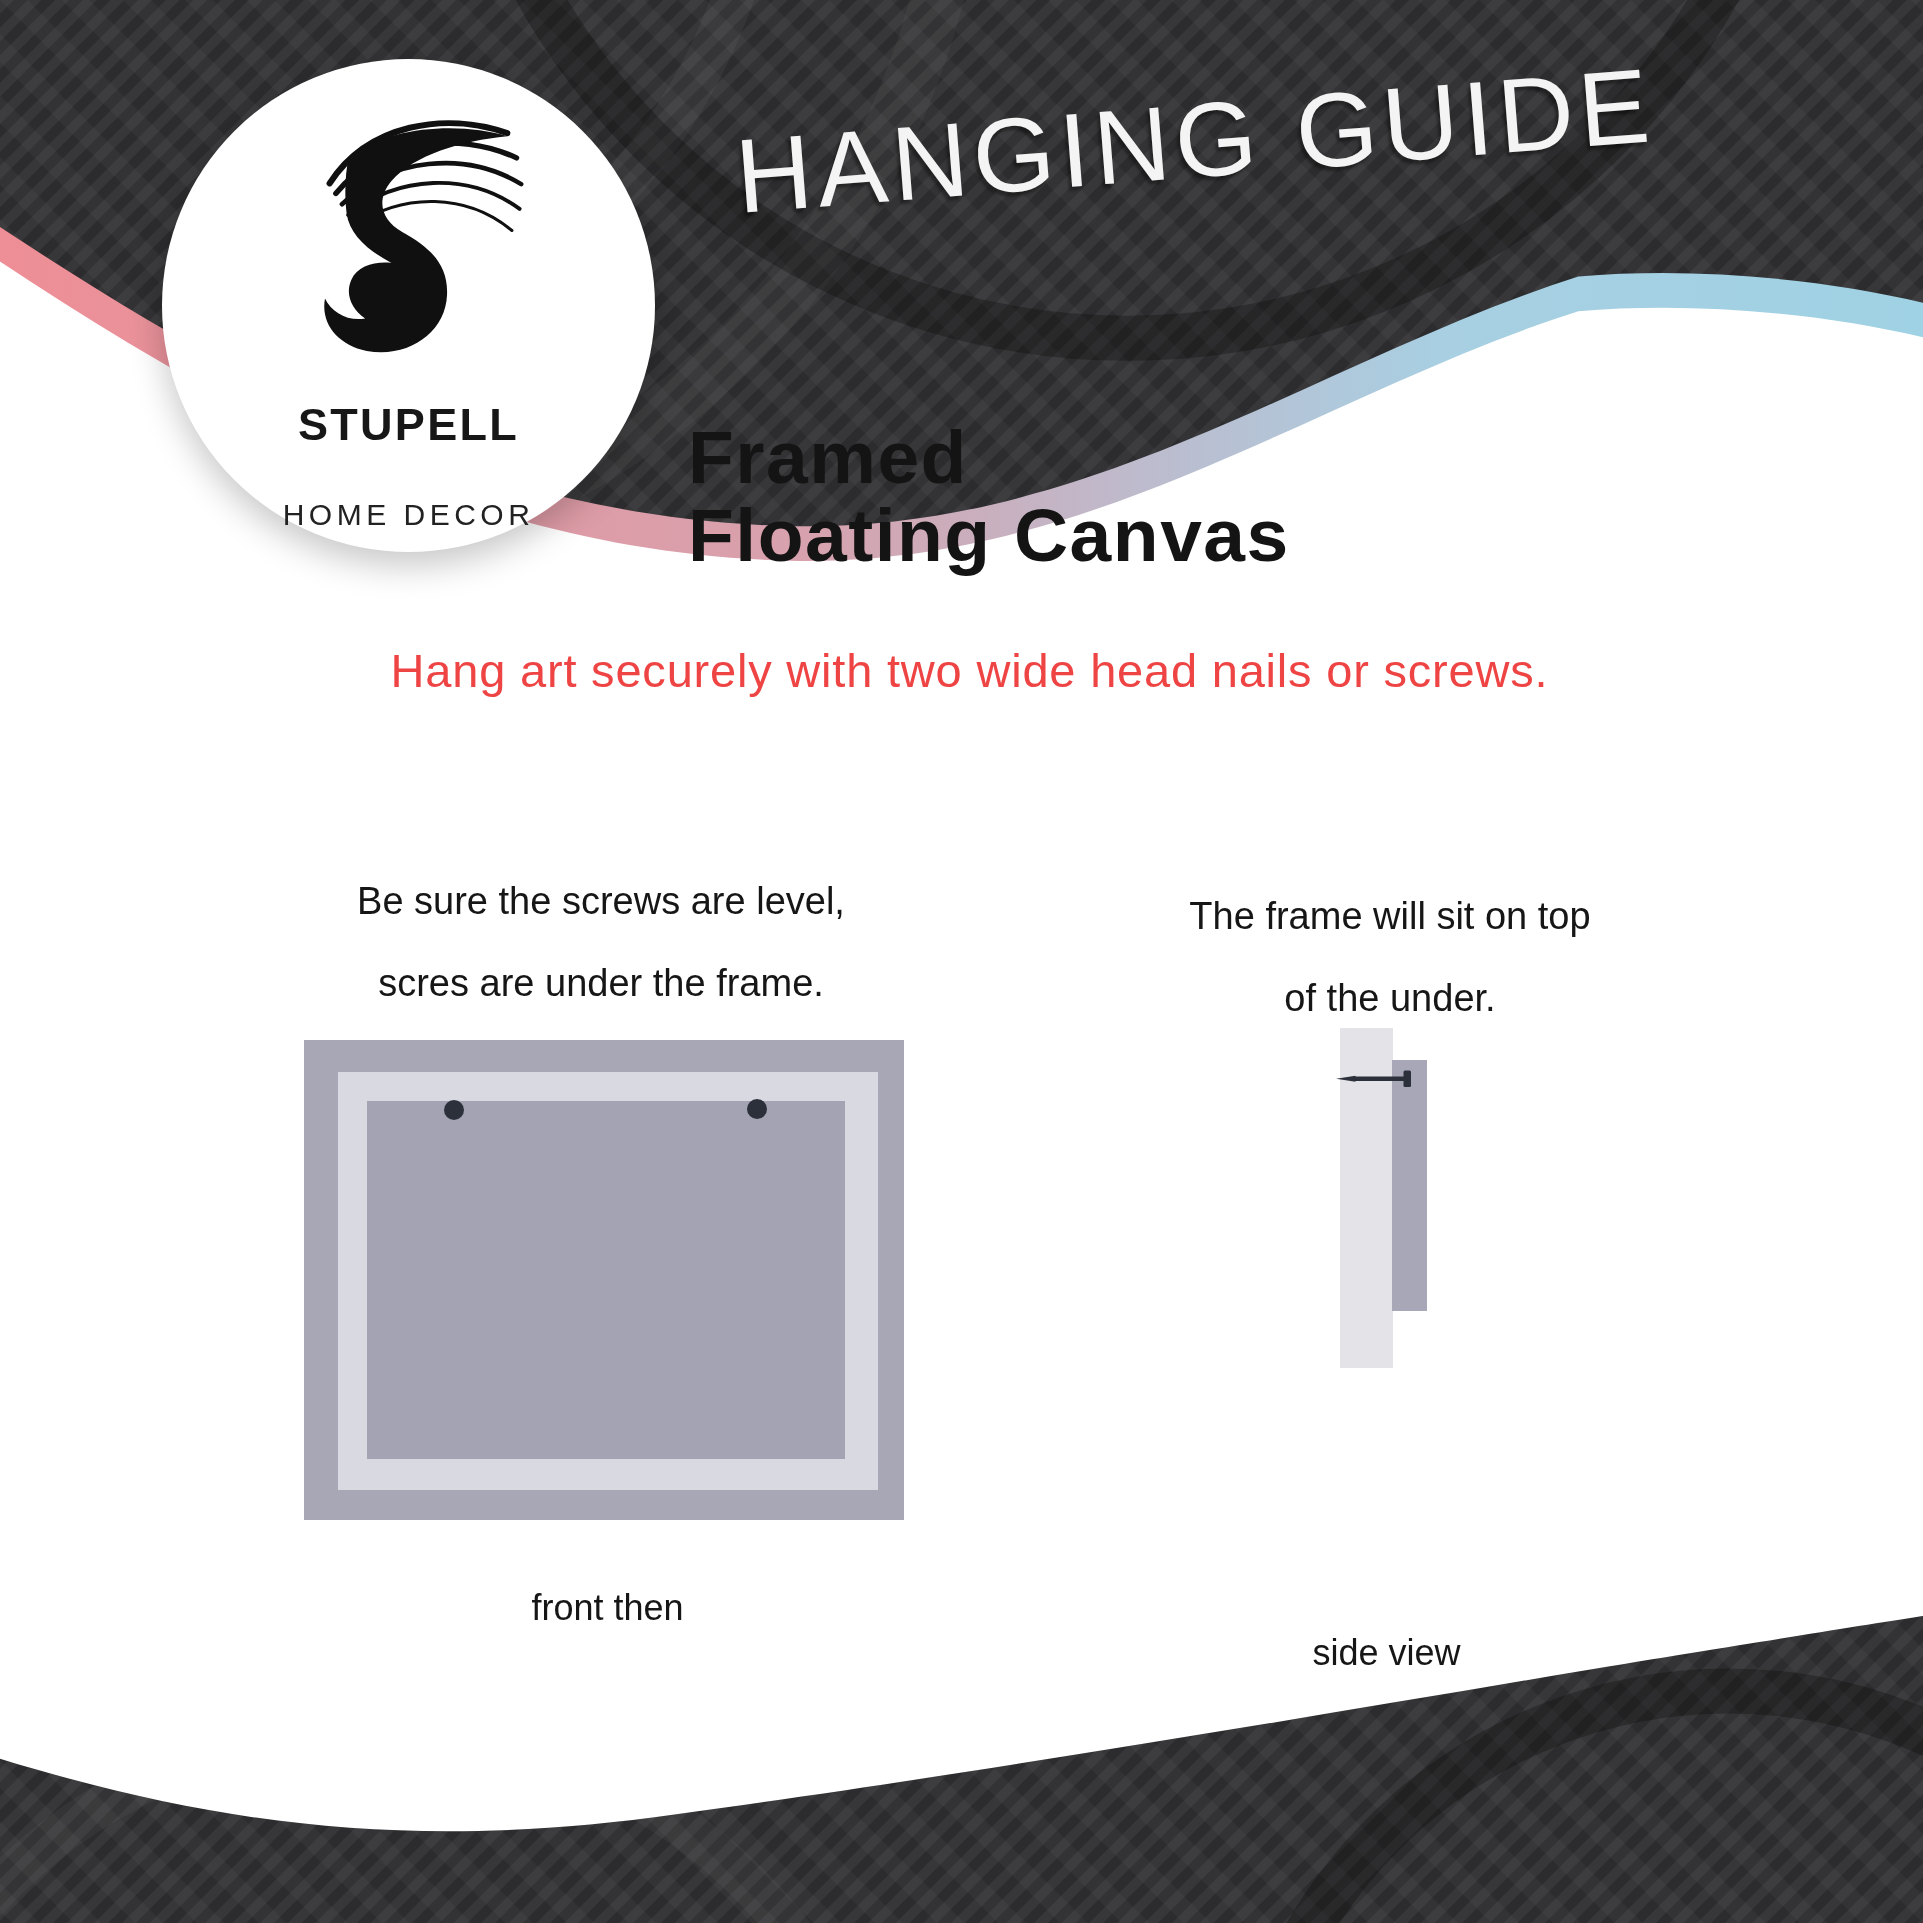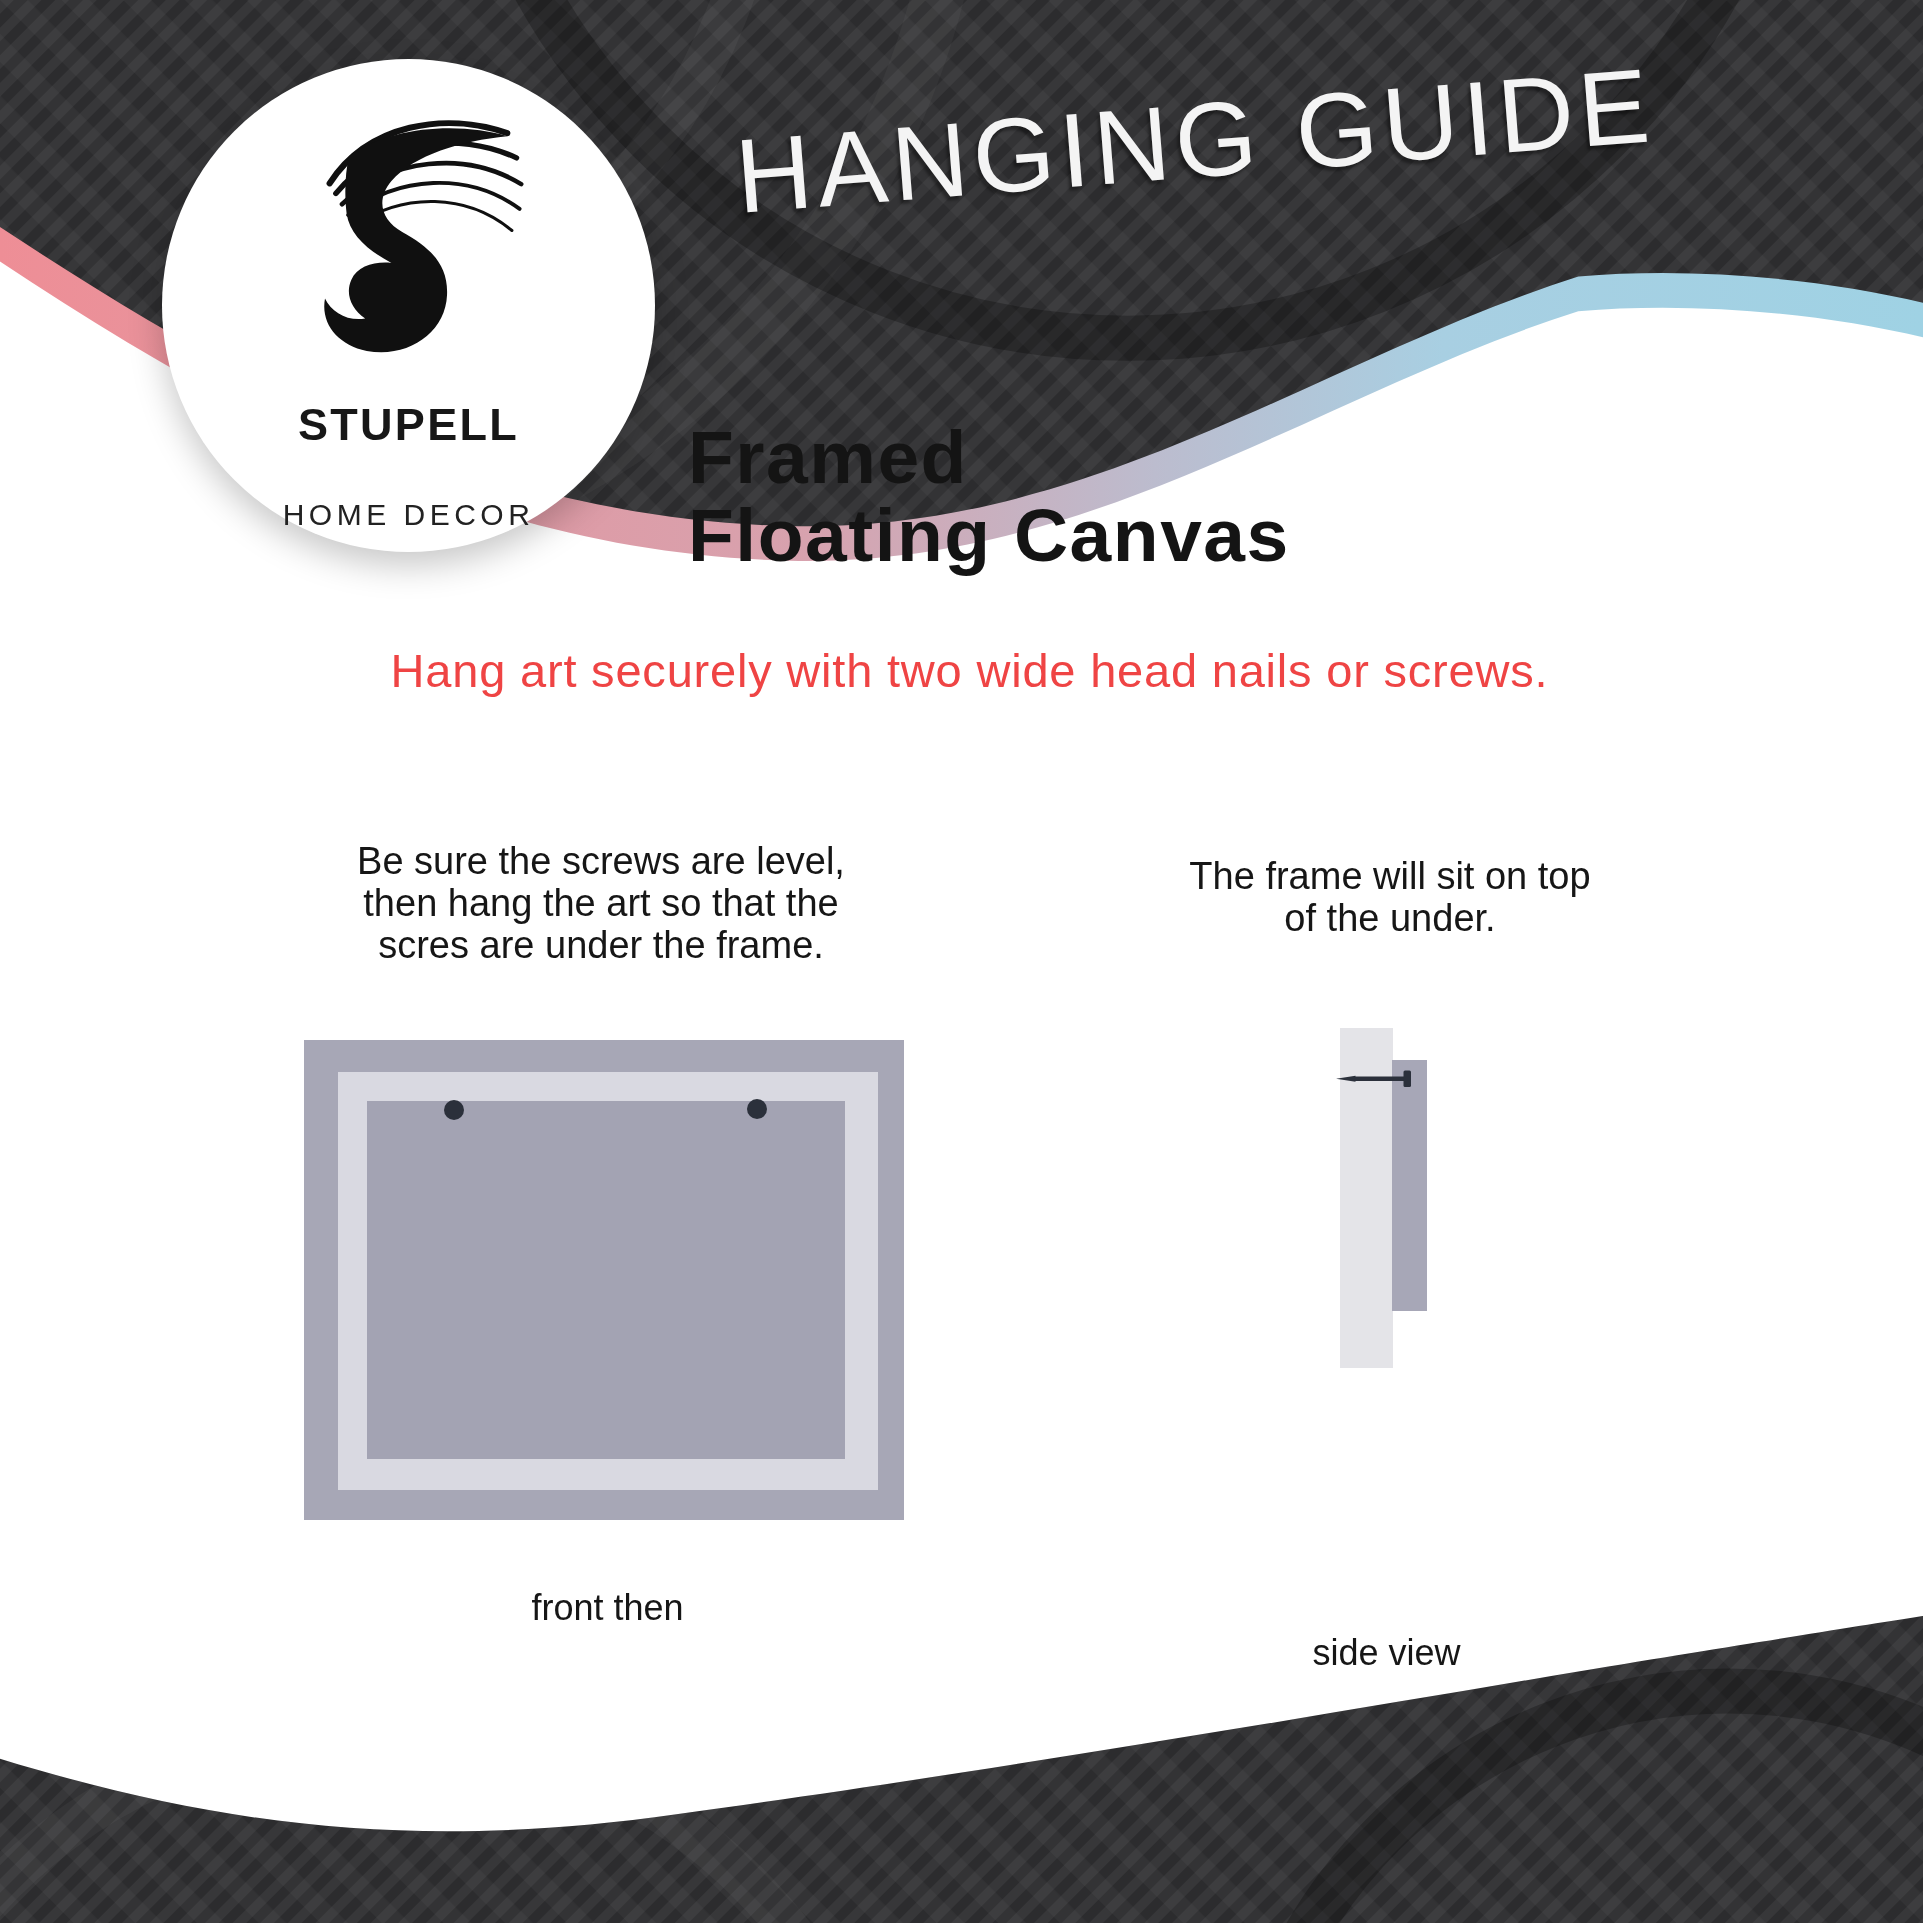--- a/index.html
+++ b/index.html
@@ -40,21 +40,21 @@
     font-size:75px;font-weight:700;letter-spacing:1.5px;line-height:78px;color:#141414;
   }
   .product-title span{display:block;}
 
   .subtitle{
     position:absolute;left:113px;top:643px;width:1713px;z-index:2;text-align:center;
     font-size:47px;font-weight:400;letter-spacing:0.8px;color:#ef4444;white-space:nowrap;
   }
 
   .para{position:absolute;z-index:2;text-align:center;font-size:38px;line-height:42px;color:#161616;}
-  .para span{display:block;}
+  .para span{display:block;margin-top:40px;}
   .para-left{left:308px;top:840px;width:586px;}
   .para-right{left:1142px;top:855px;width:496px;}
 
   .caption{position:absolute;z-index:2;text-align:center;font-size:36px;color:#161616;}
   .caption-front{left:457px;top:1587px;width:301px;}
   .caption-side{left:1236px;top:1632px;width:301px;}
 
   
   .front-frame{position:absolute;left:304px;top:1040px;width:600px;height:480px;background:var(--frame-outer,#a7a7b6);z-index:1;}
   .front-mat{position:absolute;left:34px;top:32px;width:540px;height:418px;background:var(--frame-mat,#d9d9e1);}
@@ -157,21 +157,20 @@
 
   <div class="product-title">
     <span>Framed</span>
     <span>Floating Canvas</span>
   </div>
 
   <div class="subtitle">Hang art securely with two wide head nails or screws.</div>
 
   <div class="para para-left">
     <span>Be sure the screws are level,</span>
-    <span>then hang the art so that the</span>
     <span>scres are under the frame.</span>
   </div>
 
   <div class="para para-right">
     <span>The frame will sit on top</span>
     <span>of the under.</span>
   </div>
 
   <div class="front-frame">
     <div class="front-mat">

